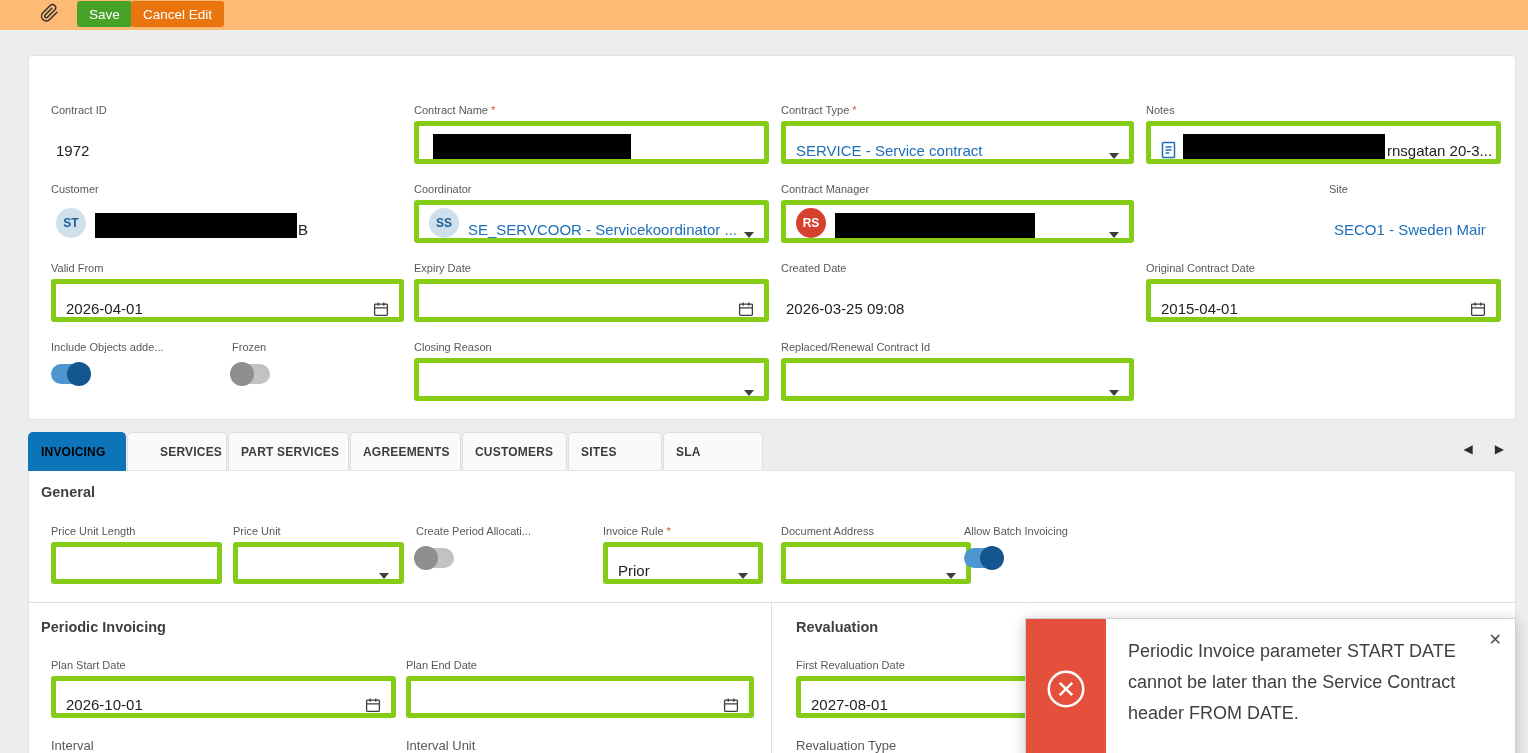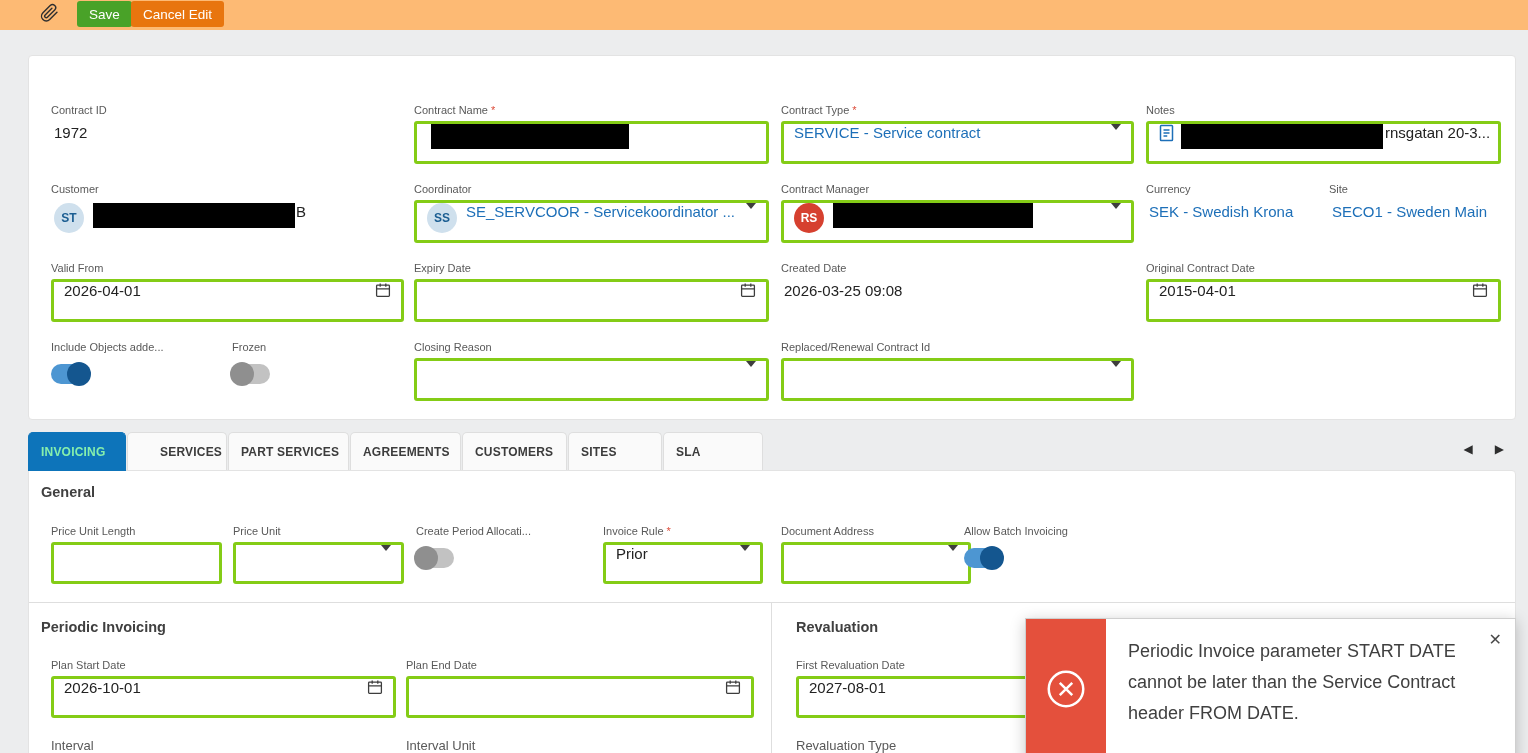--- a/index.html
+++ b/index.html
@@ -17,21 +17,21 @@
 
   
   .card { position:absolute; left:28px; width:1488px; background:#fff; border:1px solid #e3e3e3; border-radius:4px; }
   .header-card { top:55px; height:365px; }
   .content-card { top:470px; height:312px; border-radius:0 4px 4px 4px; }
 
   
   .fg { position:absolute; }
   .lbl { font-size:11px; line-height:16px; color:#595959; margin-bottom:3px; white-space:nowrap; }
   .req { color:#dd4b39; margin-left:3px; }
-  .box { display:flex; align-items:flex-start; background:#fff; border:3px solid #84cc16; border-radius:3px;
+  .box { display:flex; align-items:flex-end; background:#fff; border:5px solid #84cc16; border-radius:3px;
          height:43px; padding:0 10px; font-size:15px; color:#222; }
   .box.h42 { height:42px; }
   .box.noborder { border-color:transparent; background:transparent; padding-left:0; }
   .box .val { flex:1; white-space:nowrap; overflow:hidden; }
   .blue { color:#1d6fb8; }
   .caret { width:0; height:0; border-left:5px solid transparent; border-right:5px solid transparent;
            border-top:6px solid #3e3e3e; margin-left:8px; flex:none; }
   .cal { margin-left:8px; line-height:0; flex:none; cursor:pointer; background:none; border:none; }
   .avatar { width:30px; height:30px; border-radius:50%; display:flex; align-items:center; justify-content:center;
             font-size:12px; font-weight:bold; flex:none; margin-right:9px; }
@@ -45,21 +45,21 @@
   .toggle .knob { position:absolute; top:-2px; left:-2px; width:24px; height:24px; border-radius:50%; background:#8f8f8f; }
   .toggle.on { background:#4d96d2; }
   .toggle.on .knob { left:16px; background:#14568f; }
   .toggle-row { margin-top:9px; display:flex; }
 
   
   .tabbar { position:absolute; left:28px; top:432px; width:1488px; height:38px; display:flex; z-index:5; }
   .tab { display:flex; align-items:center; height:38px; padding:0 10px 0 12px; margin-right:1px;
          background:#fafafa; border:1px solid #dedede; border-bottom:none; border-radius:5px 5px 0 0;
          font-size:12px; font-weight:bold; color:#3c3c3c; letter-spacing:.2px; cursor:pointer; white-space:nowrap; }
-  .tab.active { background:#0d74ba; border-color:#0d74ba; color:#86efac; height:39px; }
+  .tab.active { background:#0d74ba; border-color:#0d74ba; color:#000000; height:39px; }
   .tab-nav { position:absolute; right:12px; top:10px; display:flex; gap:22px; }
   .tab-nav span { font-size:12px; color:#2e2e2e; cursor:pointer; }
 
   
   .section-title { position:absolute; font-size:14.5px; font-weight:bold; color:#404040; white-space:nowrap; }
   .h-divider { position:absolute; left:0; right:0; top:131px; border-top:1px solid #dedede; }
   .v-divider { position:absolute; left:742px; top:131px; bottom:0; border-left:1px solid #dedede; }
   .plain-label { position:absolute; font-size:13px; color:#595959; white-space:nowrap; }
 
   
@@ -148,26 +148,20 @@
     <div class="fg" style="left:752px; top:125px; width:353px;">
       <div class="lbl">Contract Manager</div>
       <div class="box">
         <span class="avatar red">RS</span>
         <span class="redact" style="width:200px;"></span>
         <span class="val"></span>
         <span class="caret"></span>
       </div>
     </div>
 
-    <div class="fg" style="left:1117px; top:125px; width:170px;">
-      <div class="lbl">Currency</div>
-      <div class="box noborder">
-        <span class="val blue link">SEK - Swedish Krona</span>
-      </div>
-    </div>
 
     <div class="fg" style="left:1300px; top:125px; width:172px;">
       <div class="lbl">Site</div>
       <div class="box noborder">
         <span class="val blue link">SECO1 - Sweden Main ...</span>
       </div>
     </div>
 
     <div class="fg" style="left:22px; top:204px; width:353px;">
       <div class="lbl">Valid From</div>

